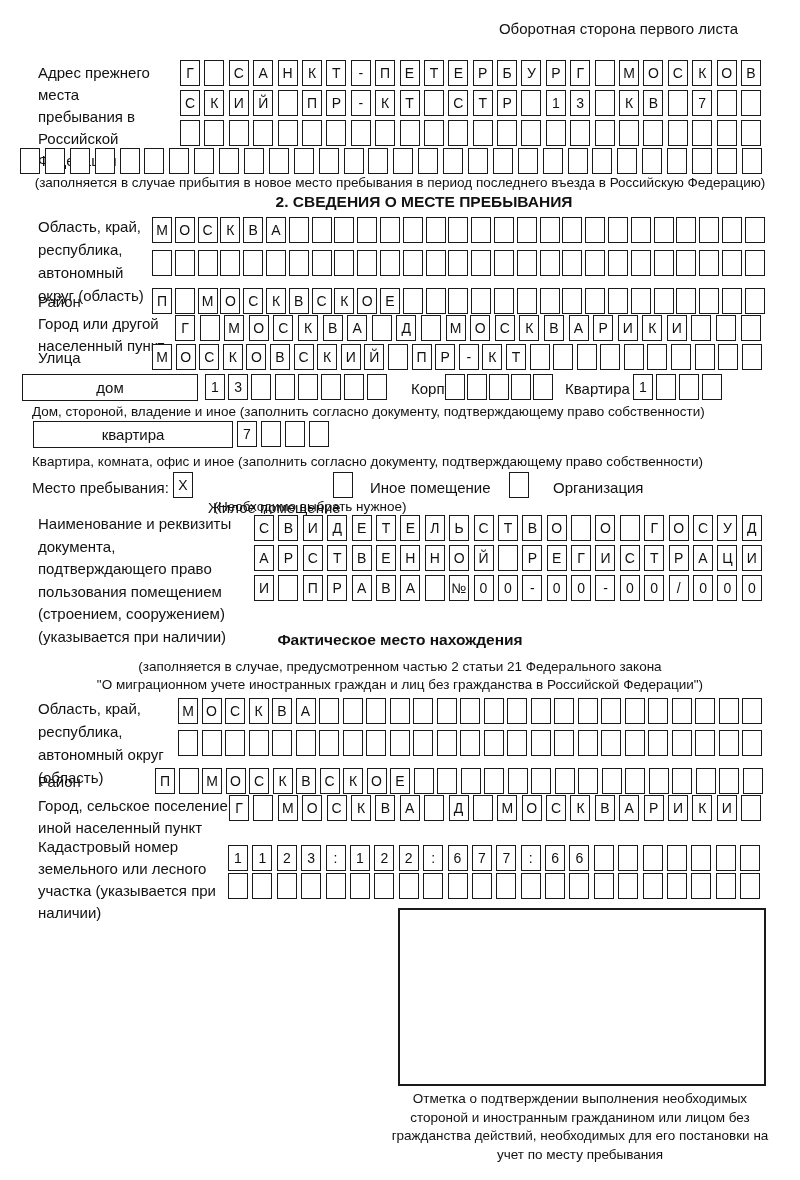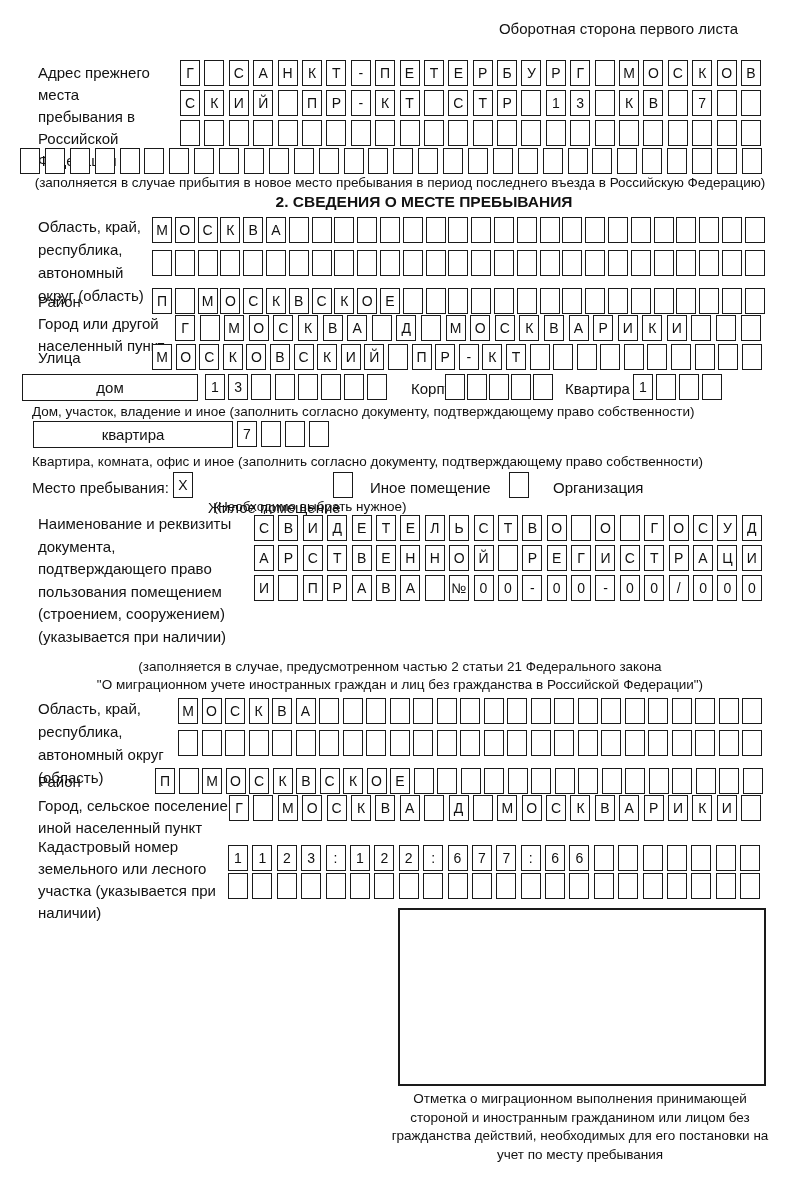--- a/index.html
+++ b/index.html
@@ -315,21 +315,21 @@
       <span class="cell"></span>
       <span class="cell"></span>
     </div>
   <div class="lbl" style="left:565px;top:378px;">Квартира</div>
   <div class="cellrow" style="left:633px;top:374px;--p:23px;">
       <span class="cell">1</span>
       <span class="cell"></span>
       <span class="cell"></span>
       <span class="cell"></span>
     </div>
-  <div class="cap" style="left:32px;top:403px;width:740px;">Дом, участок, владение и иное (заполнить согласно документу, подтверждающему право собственности)</div>
+  <div class="cap" style="left:32px;top:403px;width:740px;">Дом, стороной, владение и иное (заполнить согласно документу, подтверждающему право собственности)</div>
 
   <div class="bigbox" style="left:33px;top:421px;width:200px;">квартира</div>
   <div class="cellrow" style="left:237px;top:421px;--p:24px;">
       <span class="cell">7</span>
       <span class="cell"></span>
       <span class="cell"></span>
       <span class="cell"></span>
     </div>
   <div class="cap" style="left:32px;top:453px;width:740px;">Квартира, комната, офис и иное (заполнить согласно документу, подтверждающему право собственности)</div>
 
@@ -406,20 +406,21 @@
       <span class="cell">0</span>
       <span class="cell">-</span>
       <span class="cell">0</span>
       <span class="cell">0</span>
       <span class="cell">/</span>
       <span class="cell">0</span>
       <span class="cell">0</span>
       <span class="cell">0</span>
     </div>
 
+  <div class="title" style="left:0;top:631px;width:800px;">Фактическое место нахождения</div>
   <div class="cap center" style="left:0;top:658px;width:800px;">(заполняется в случае, предусмотренном частью 2 статьи 21 Федерального закона</div>
   <div class="cap center" style="left:0;top:676px;width:800px;">"О миграционном учете иностранных граждан и лиц без гражданства в Российской Федерации")</div>
 
   <div class="lbl" style="left:38px;top:697px;width:150px;line-height:23px;">Область, край, республика, автономный округ (область)</div>
   <div class="cellrow" style="left:178px;top:698px;--p:23.5px;">
       <span class="cell">М</span>
       <span class="cell">О</span>
       <span class="cell">С</span>
       <span class="cell">К</span>
       <span class="cell">В</span>
@@ -572,15 +573,15 @@
       <span class="cell"></span>
       <span class="cell"></span>
       <span class="cell"></span>
       <span class="cell"></span>
       <span class="cell"></span>
       <span class="cell"></span>
       <span class="cell"></span>
     </div>
 
   <div class="stampbox" style="left:398px;top:908px;width:364px;height:174px;"></div>
-  <div class="cap center" style="left:385px;top:1090px;width:390px;line-height:18.5px;">Отметка о миграционном выполнения принимающей стороной и иностранным гражданином или лицом без гражданства действий, необходимых для его постановки на учет по месту пребывания</div>
+  <div class="cap center" style="left:385px;top:1090px;width:390px;line-height:18.5px;">Отметка о подтверждении выполнения необходимых стороной и иностранным гражданином или лицом без гражданства действий, необходимых для его постановки на учет по месту пребывания</div>
 
 </div>
 
 </body></html>

